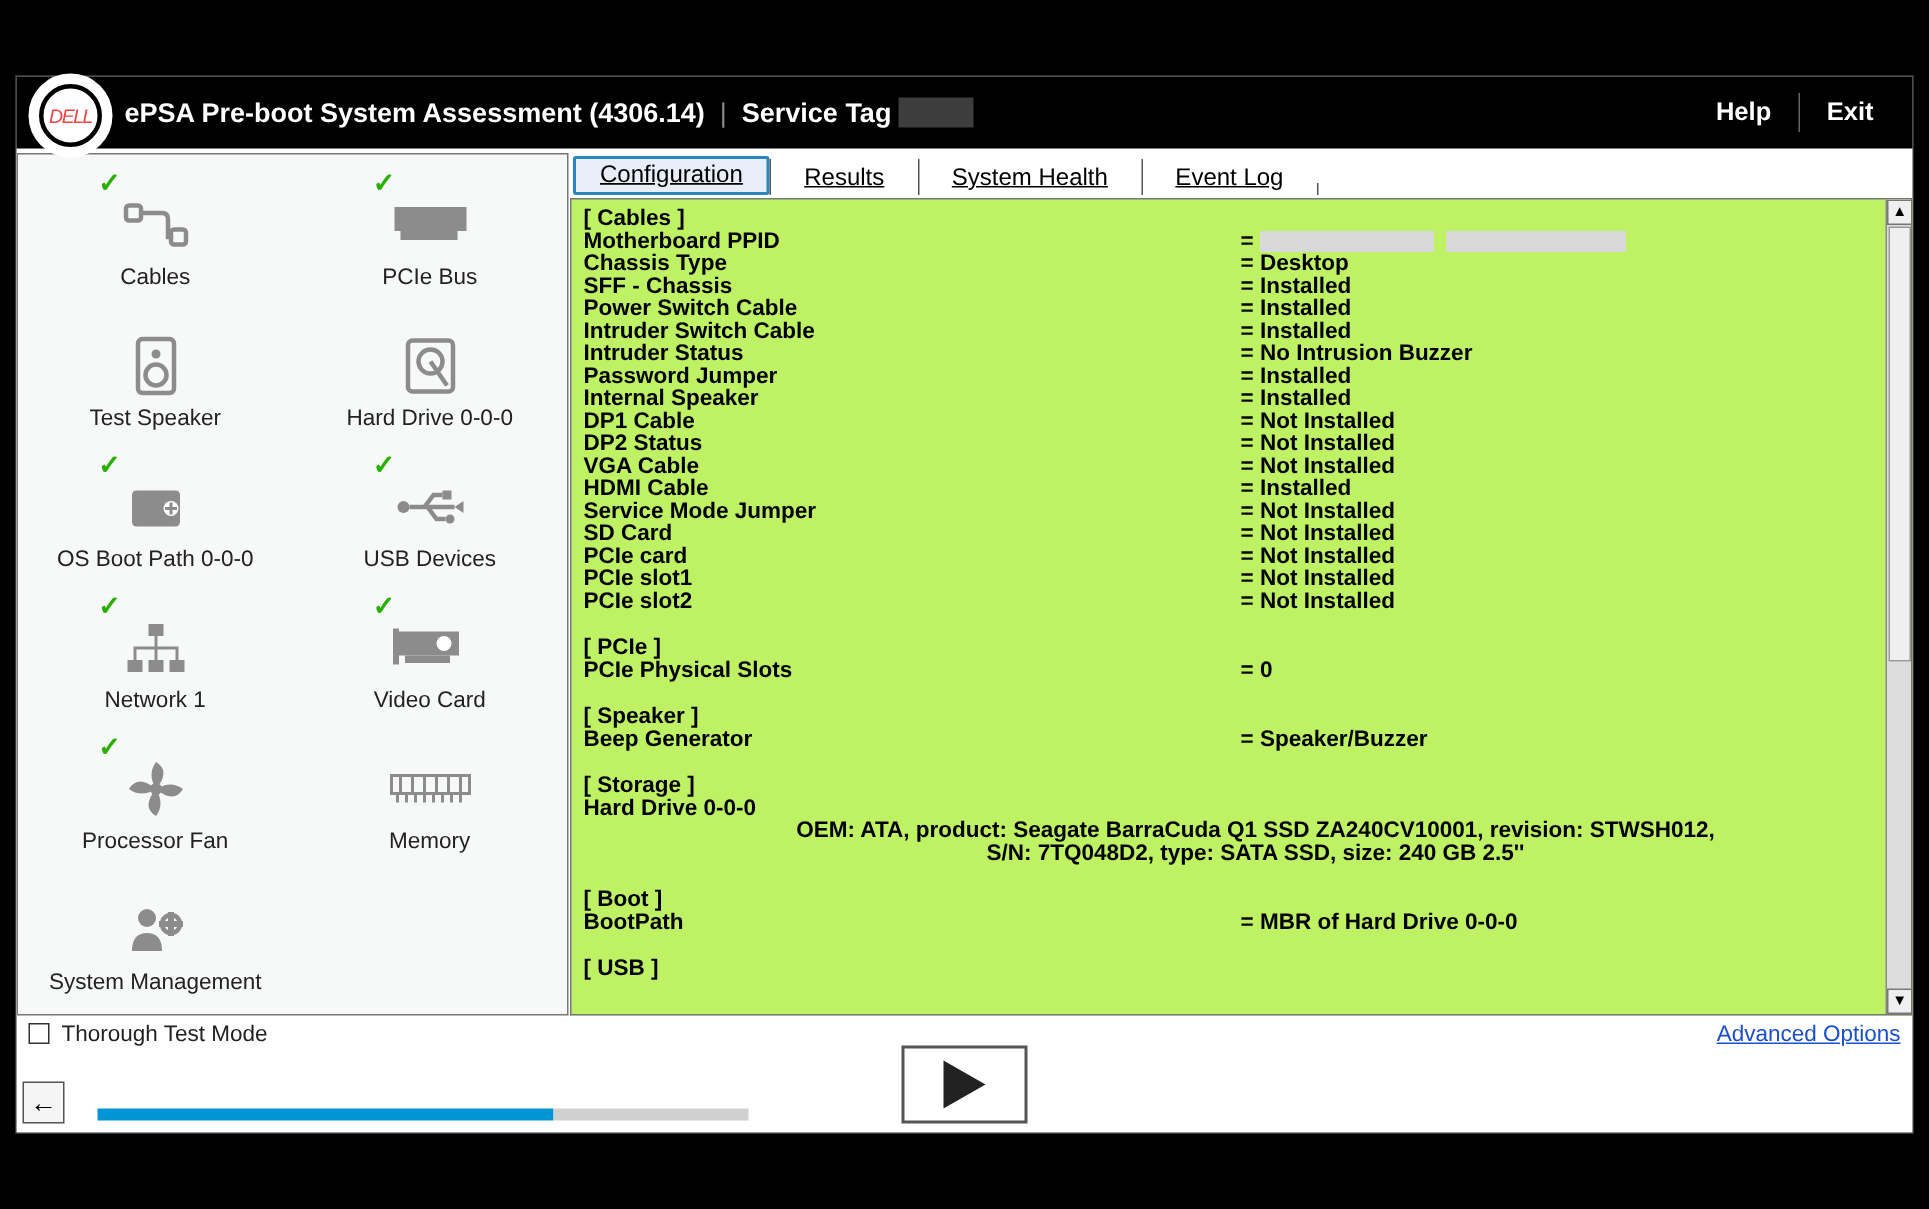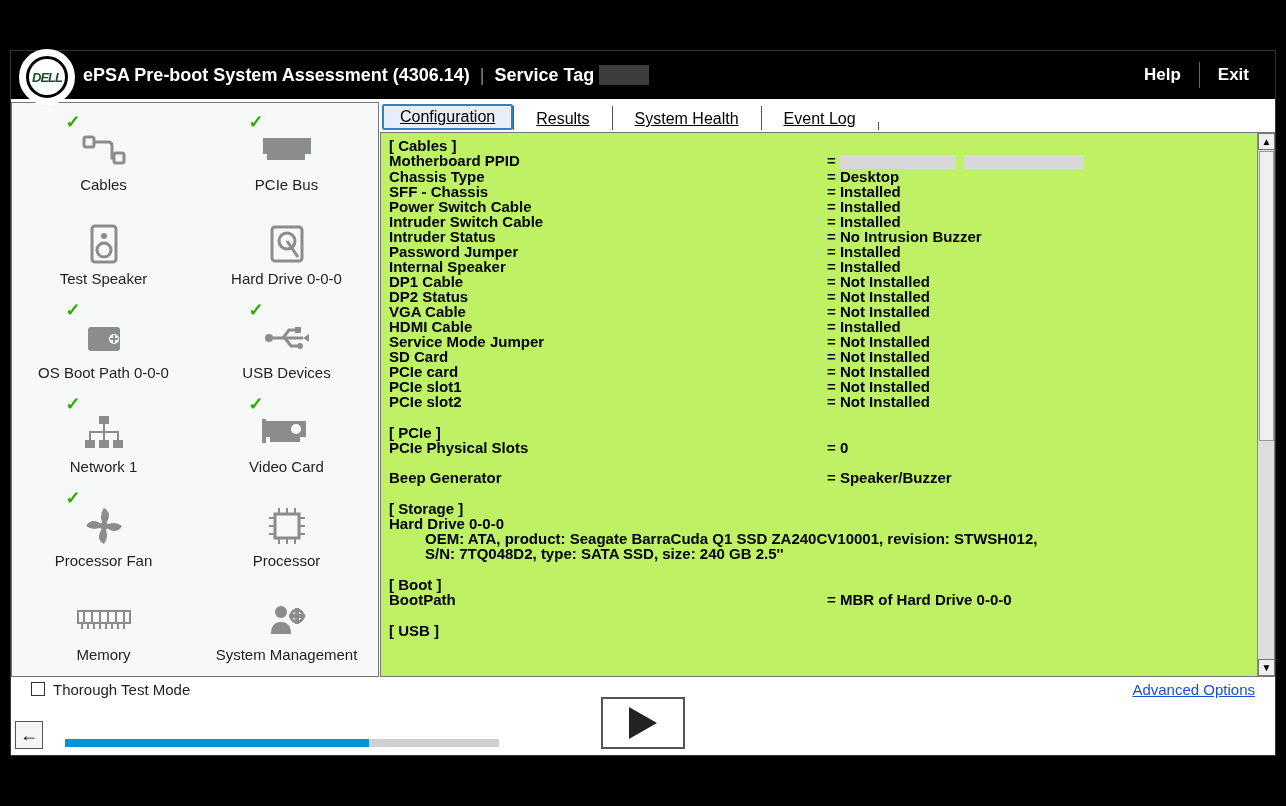--- a/index.html
+++ b/index.html
@@ -25,23 +25,23 @@
     display: flex;
     align-items: center;
     padding: 0 8px;
     font-size: 18px;
     font-weight: bold;
   }
   .logo {
     width: 56px; height: 56px;
     border-radius: 50%;
     background: #fff;
-    color: #14532d;
+    color: #ef4444;
     display: flex; align-items: center; justify-content: center;
-    font-size: 13px; font-weight: bold;
+    font-size: 13px; font-weight: normal;
     margin-right: 8px;
     border: 5px solid #fff;
     position: relative;
     top: 2px;
     font-style: italic;
     letter-spacing: -1px;
   }
   .logo-inner {
     width: 42px; height: 42px;
     border-radius: 50%;
@@ -194,21 +194,21 @@
   }
   .footer {
     height: 78px;
     border-top: 0;
     position: relative;
   }
   .footer-top {
     height: 24px;
     display: flex;
     align-items: center;
-    padding: 0 20px;
+    padding: 0 8px;
   }
   .checkbox {
     width: 14px; height: 14px;
     border: 1px solid #333;
     margin-right: 8px;
     background: #fff;
   }
   .thorough-label { font-size: 15px; color: #222; }
   .adv-link {
     margin-left: auto;
@@ -251,21 +251,21 @@
   }
   .progress-fill {
     height: 100%;
     width: 70%;
     background: #0096d6;
   }
   .progress-rest {
     position: absolute; right: 0; top: 0; height: 100%;
     width: 30%; background: #d0d0d0;
   }
-  .indent { padding-left: 36px; }
+  .indent { padding-left: 36px; text-align: center; }
 </style>
 </head>
 <body>
 
 <div class="app-window">
 
   <div class="titlebar">
     <div class="logo">
       <div class="logo-inner">DELL</div>
     </div>
@@ -381,31 +381,20 @@
           <div class="dev-icon">
             <svg width="40" height="40" viewBox="0 0 40 40">
               <circle cx="20" cy="20" r="4" fill="#8c8c8c"></circle>
               <path d="M20 20 Q30 8 20 2 Q14 10 20 20 Q8 10 2 20 Q10 26 20 20 Q10 32 20 38 Q26 30 20 20 Q32 30 38 20 Q30 14 20 20" fill="#8c8c8c"></path>
             </svg>
           </div>
           <div class="dev-label">Processor Fan</div>
         </div>
         <div class="dev-cell">
           <div class="dev-icon">
-            <svg width="40" height="40" viewBox="0 0 40 40">
-              <rect x="8" y="8" width="24" height="24" fill="none" stroke="#8c8c8c" stroke-width="3"></rect>
-              <g stroke="#8c8c8c" stroke-width="2">
-                <path d="M12 8 V2 M20 8 V2 M28 8 V2 M12 32 V38 M20 32 V38 M28 32 V38 M8 12 H2 M8 20 H2 M8 28 H2 M32 12 H38 M32 20 H38 M32 28 H38"></path>
-              </g>
-            </svg>
-          </div>
-          <div class="dev-label">Processor</div>
-        </div>
-        <div class="dev-cell">
-          <div class="dev-icon">
             <svg width="56" height="22" viewBox="0 0 56 22">
               <rect x="2" y="2" width="52" height="12" fill="none" stroke="#8c8c8c" stroke-width="2"></rect>
               <g stroke="#8c8c8c" stroke-width="2">
                 <path d="M8 2 V14 M16 2 V14 M24 2 V14 M32 2 V14 M40 2 V14 M48 2 V14"></path>
               </g>
               <g stroke="#8c8c8c" stroke-width="2">
                 <path d="M6 14 V20 M12 14 V20 M18 14 V20 M24 14 V20 M30 14 V20 M36 14 V20 M42 14 V20 M48 14 V20"></path>
               </g>
             </svg>
           </div>
@@ -512,20 +501,21 @@
               <div class="kv-key">PCIe slot2</div>
               <div class="kv-val">= Not Installed</div>
             </div>
             <div class="section-gap"></div>
             <div class="section-hdr">[ PCIe ]</div>
             <div class="kv-row">
               <div class="kv-key">PCIe Physical Slots</div>
               <div class="kv-val">= 0</div>
             </div>
             <div class="section-gap"></div>
+            <div class="section-hdr">[ Speaker ]</div>
             <div class="kv-row">
               <div class="kv-key">Beep Generator</div>
               <div class="kv-val">= Speaker/Buzzer</div>
             </div>
             <div class="section-gap"></div>
             <div class="section-hdr">[ Storage ]</div>
             <div>Hard Drive 0-0-0</div>
             <div class="indent">OEM: ATA, product: Seagate BarraCuda Q1 SSD ZA240CV10001, revision: STWSH012,</div>
             <div class="indent">S/N: 7TQ048D2, type: SATA SSD, size: 240 GB 2.5''</div>
             <div class="section-gap"></div>

